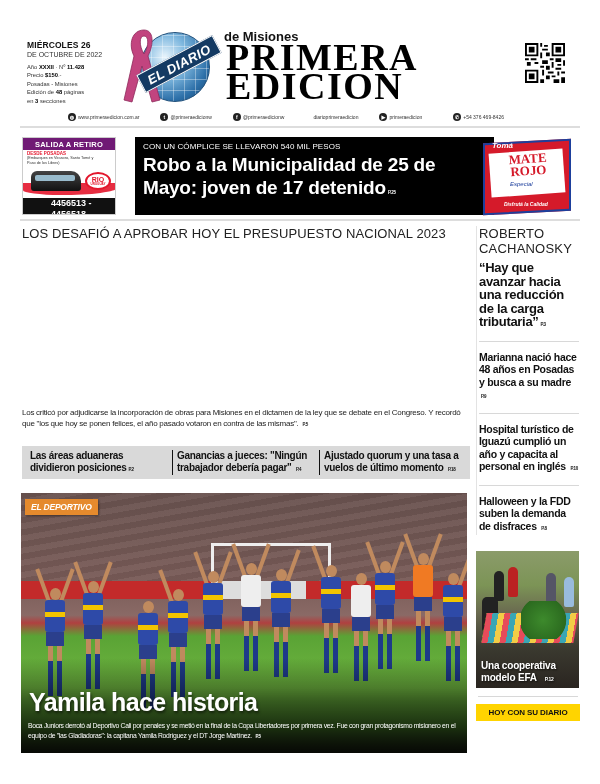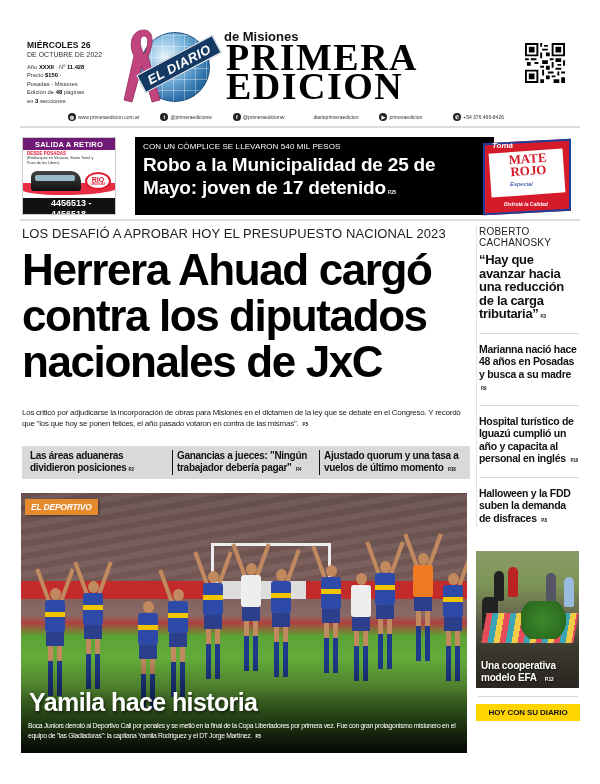--- a/index.html
+++ b/index.html
@@ -96,21 +96,21 @@
   .player .arm.l { left: -2px; transform: rotate(-20deg); } .player .arm.r { left: 22px; transform: rotate(20deg); }
   .player.white .shirt { background: #eee; }
   .player.orange .shirt { background: #f07a23; }
   .photo-shade { position: absolute; left: 0; bottom: 0; width: 100%; height: 95px; background: linear-gradient(180deg, rgba(0,0,0,0) 0%, rgba(0,0,0,0.45) 45%, rgba(0,0,0,0.85) 100%); }
   .section-tag { position: absolute; left: 4px; top: 6px; background: #e58a2d; color: #fff; font-weight: bold; font-style: italic; font-size: 8.5px; padding: 3px 6px; letter-spacing: -0.2px; box-shadow: 1px 1px 2px rgba(0,0,0,0.4); }
   .photo-headline { position: absolute; left: 8px; top: 195px; color: #fff; font-size: 25px; font-weight: bold; letter-spacing: -0.6px; text-shadow: 1px 2px 3px rgba(0,0,0,0.6); }
   .photo-caption { position: absolute; left: 7px; top: 228px; width: 436px; color: #fff; font-size: 6.8px; line-height: 10px; letter-spacing: -0.3px; }
 
   
   .right-col { position: absolute; left: 476px; top: 226px; width: 104px; border-left: 1px solid #e3e3e3; padding-left: 0; }
-  .rc-kicker { font-size: 10px; color: #222; letter-spacing: 0.2px; margin-left: 2px; }
+  .rc-kicker { font-size: 13px; color: #222; letter-spacing: 0.2px; margin-left: 2px; }
   .rc-quote { font-size: 13px; font-weight: bold; line-height: 13.5px; margin: 5px 0 0 2px; letter-spacing: -0.3px; color: #111; }
   .rc-story { font-size: 10.5px; font-weight: bold; line-height: 12.5px; margin-left: 2px; letter-spacing: -0.3px; color: #111; }
   .rc-divider { height: 1px; background: #d8d8d8; margin: 9px 0 9px 2px; width: 100px; }
   .rc-photo { position: absolute; left: 476px; top: 551px; width: 103px; height: 137px; overflow: hidden;
        background: linear-gradient(180deg, #8b9b6a 0%, #7c9456 25%, #6a6a50 45%, #3b3a30 70%, #2a2520 100%); }
   .rc-photo .table { position: absolute; left: 8px; top: 62px; width: 92px; height: 30px; background: repeating-linear-gradient(90deg, #e64b5a 0 6px, #3aa6b5 6px 12px, #f2cc46 12px 18px); transform: skewX(-10deg); }
   .rc-photo .greens { position: absolute; left: 45px; top: 50px; width: 55px; height: 38px; background: radial-gradient(circle at 40% 50%, #3d8a2c 0%, #2b6a1f 60%, transparent 62%); }
   .rc-photo .person { position: absolute; width: 10px; height: 30px; background: #222; border-radius: 5px 5px 2px 2px; }
   .rc-photo-caption { position: absolute; left: 5px; top: 109px; color: #fff; font-size: 10px; font-weight: bold; line-height: 12px; text-shadow: 1px 1px 2px rgba(0,0,0,0.7); letter-spacing: -0.2px; }
   .rc-photo-caption .page-ref { font-size: 5px; margin-left: 8px; }
@@ -214,21 +214,20 @@
       <div>ROJO</div>
     </div>
   <div class="mate-esp">Especial</div>
   <div class="mate-tag">Disfrutá la Calidad</div>
 </div>
 
 <div class="rule" style="top:219px;"></div>
 
 <div class="main-col">
   <div class="kicker">LOS DESAFIÓ A APROBAR HOY EL PRESUPUESTO NACIONAL 2023</div>
-  <h1 class="main-headline">Herrera Ahuad cargó contra los diputados nacionales de JxC</h1>
 </div>
 <p class="main-lead"><span>Los criticó por adjudicarse la incorporación de obras para Misiones en el dictamen de la ley que se debate en el Congreso. Y recordó que "los que hoy se ponen felices, el año pasado votaron en contra de las mismas".</span> <span class="page-ref">P.5</span></p>
 
 <div class="sub-strip">
   <div class="sub-item"><span>Las áreas aduaneras dividieron posiciones</span><span class="page-ref">P.2</span></div>
   <div class="sub-item"><span>Ganancias a jueces: "Ningún trabajador debería pagar"</span> <span class="page-ref">P.4</span></div>
   <div class="sub-item"><span>Ajustado quorum y una tasa a vuelos de último momento</span> <span class="page-ref">P.18</span></div>
 </div>
 
 <div class="photo-block">

